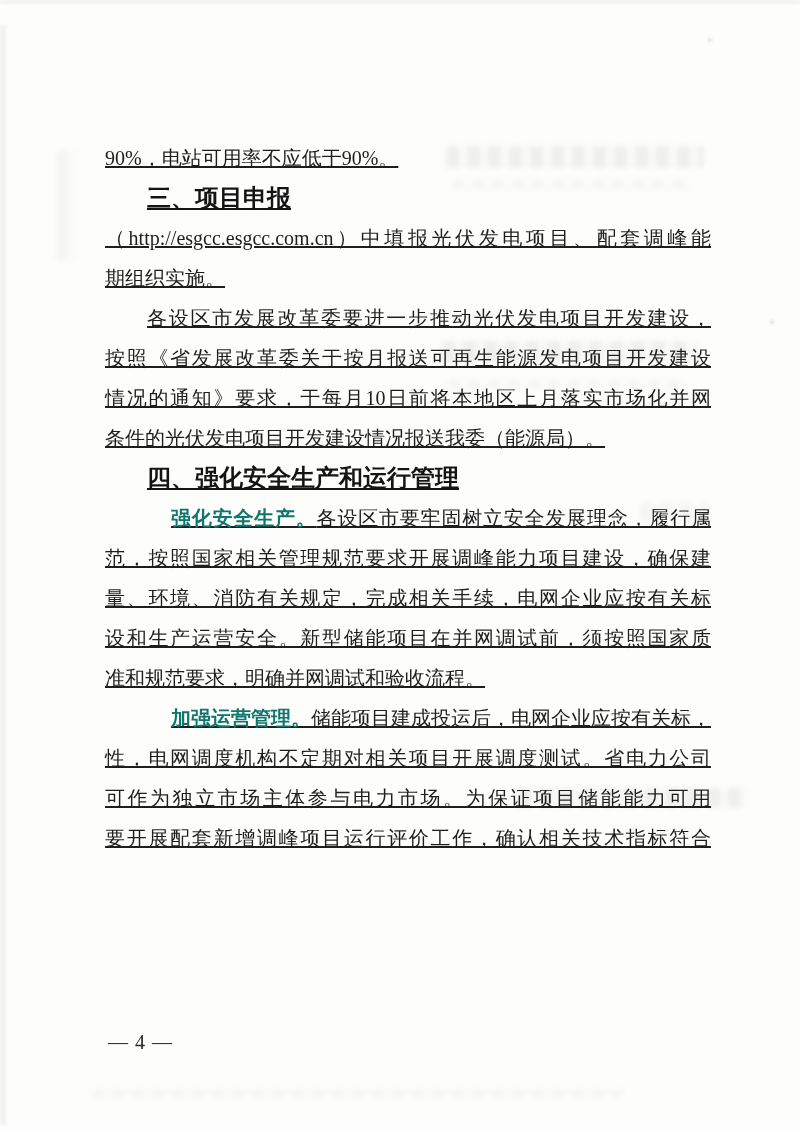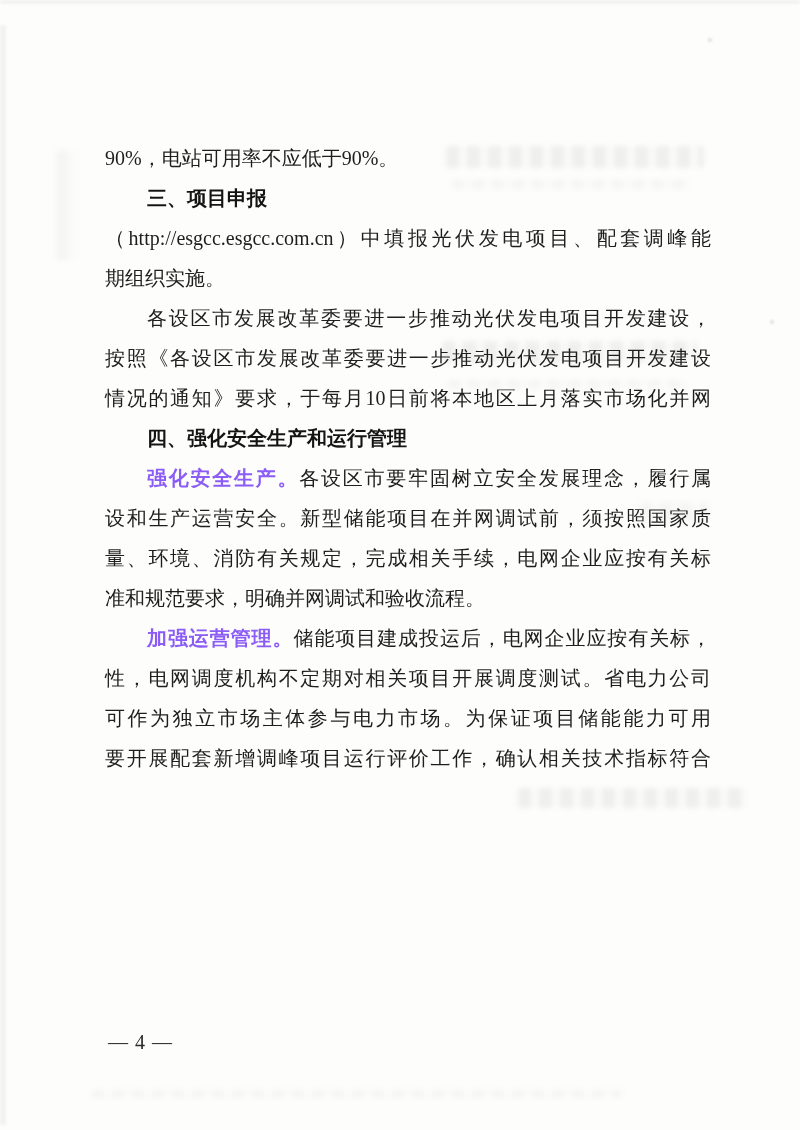--- a/index.html
+++ b/index.html
@@ -49,38 +49,40 @@
     width: 606px;
   }
   .line {
     height: 40px;
     line-height: 40px;
     font-size: 20px;
     color: #1e1e1e;
     text-align: justify;
     text-align-last: justify;
     white-space: nowrap;
+    text-decoration: underline;
   }
   .line.end {
     text-align-last: left;
   }
   .line.indent {
     padding-left: 42px;
   }
   .line.heading {
     font-weight: 700;
     font-family: "Liberation Sans", "DejaVu Sans", sans-serif;
-    font-size: 20px;
+    font-size: 24px;
     color: #141414;
     text-align-last: left;
   }
   .lead {
     font-weight: 700;
     font-family: "Liberation Sans", "DejaVu Sans", sans-serif;
-    color: #8b5cf6;
+    color: #0f766e;
+    margin-left: 24px;
   }
   .footer {
     position: absolute;
     left: 108px;
     top: 1027px;
     height: 30px;
     line-height: 30px;
     font-size: 20px;
     color: #2a2a2a;
     letter-spacing: 1px;
@@ -103,28 +105,30 @@
   <div class="smudge faint" style="left:92px; top:1090px; width:530px; height:8px;"></div>
   <div class="speck" style="left:708px; top:38px;"></div>
   <div class="speck" style="left:770px; top:320px;"></div>
 
   <div class="textcol">
     <div class="line end">90%，电站可用率不应低于90%。</div>
     <div class="line heading indent">三、项目申报</div>
     <div class="line">（http://esgcc.esgcc.com.cn）中填报光伏发电项目、配套调峰能</div>
     <div class="line end">期组织实施。</div>
     <div class="line indent">各设区市发展改革委要进一步推动光伏发电项目开发建设，</div>
-    <div class="line">按照《各设区市发展改革委要进一步推动光伏发电项目开发建设</div>
+    <div class="line">按照《省发展改革委关于按月报送可再生能源发电项目开发建设</div>
     <div class="line">情况的通知》要求，于每月10日前将本地区上月落实市场化并网</div>
+    <div class="line end">条件的光伏发电项目开发建设情况报送我委（能源局）。</div>
     <div class="line heading indent">四、强化安全生产和运行管理</div>
     <div class="line indent">
       <span class="lead">强化安全生产。</span><span>各设区市要牢固树立安全发展理念，履行属</span>
     </div>
+    <div class="line">范，按照国家相关管理规范要求开展调峰能力项目建设，确保建</div>
+    <div class="line">量、环境、消防有关规定，完成相关手续，电网企业应按有关标</div>
     <div class="line">设和生产运营安全。新型储能项目在并网调试前，须按照国家质</div>
-    <div class="line">量、环境、消防有关规定，完成相关手续，电网企业应按有关标</div>
     <div class="line end">准和规范要求，明确并网调试和验收流程。</div>
     <div class="line indent">
       <span class="lead">加强运营管理。</span><span>储能项目建成投运后，电网企业应按有关标，</span>
     </div>
     <div class="line">性，电网调度机构不定期对相关项目开展调度测试。省电力公司</div>
     <div class="line">可作为独立市场主体参与电力市场。为保证项目储能能力可用</div>
     <div class="line">要开展配套新增调峰项目运行评价工作，确认相关技术指标符合</div>
   </div>
 
   <div class="footer">— 4 —</div>

